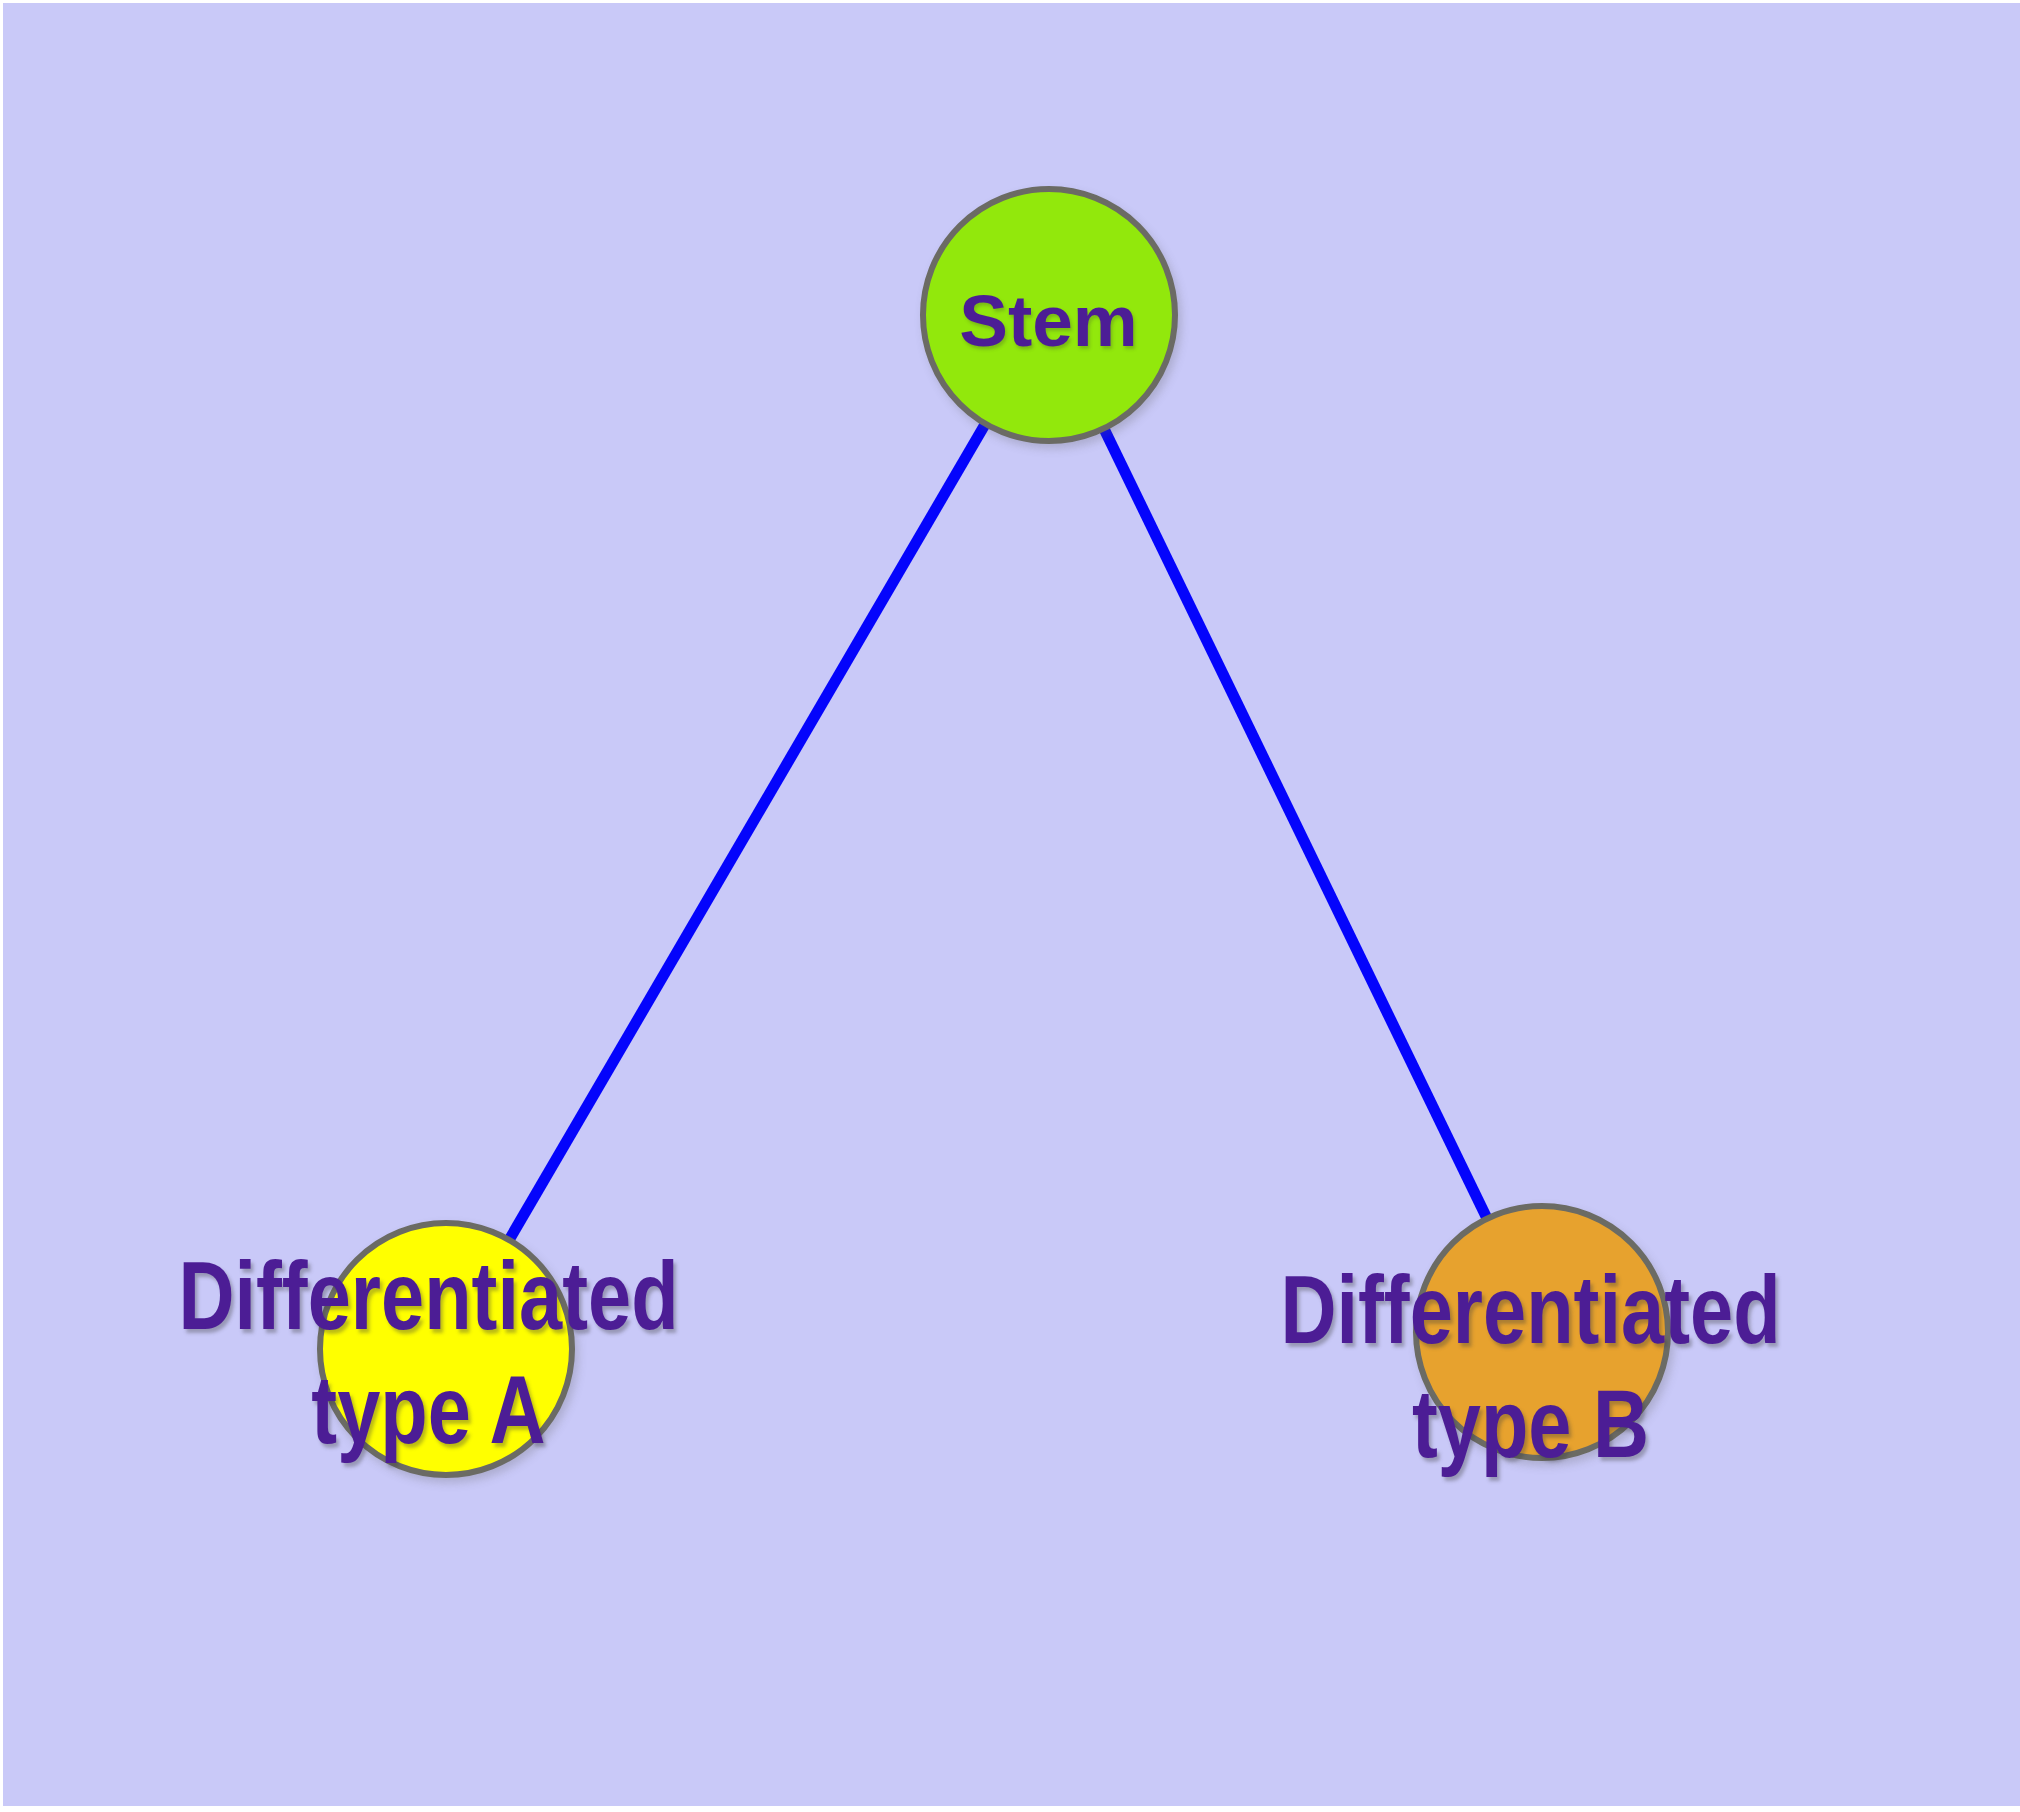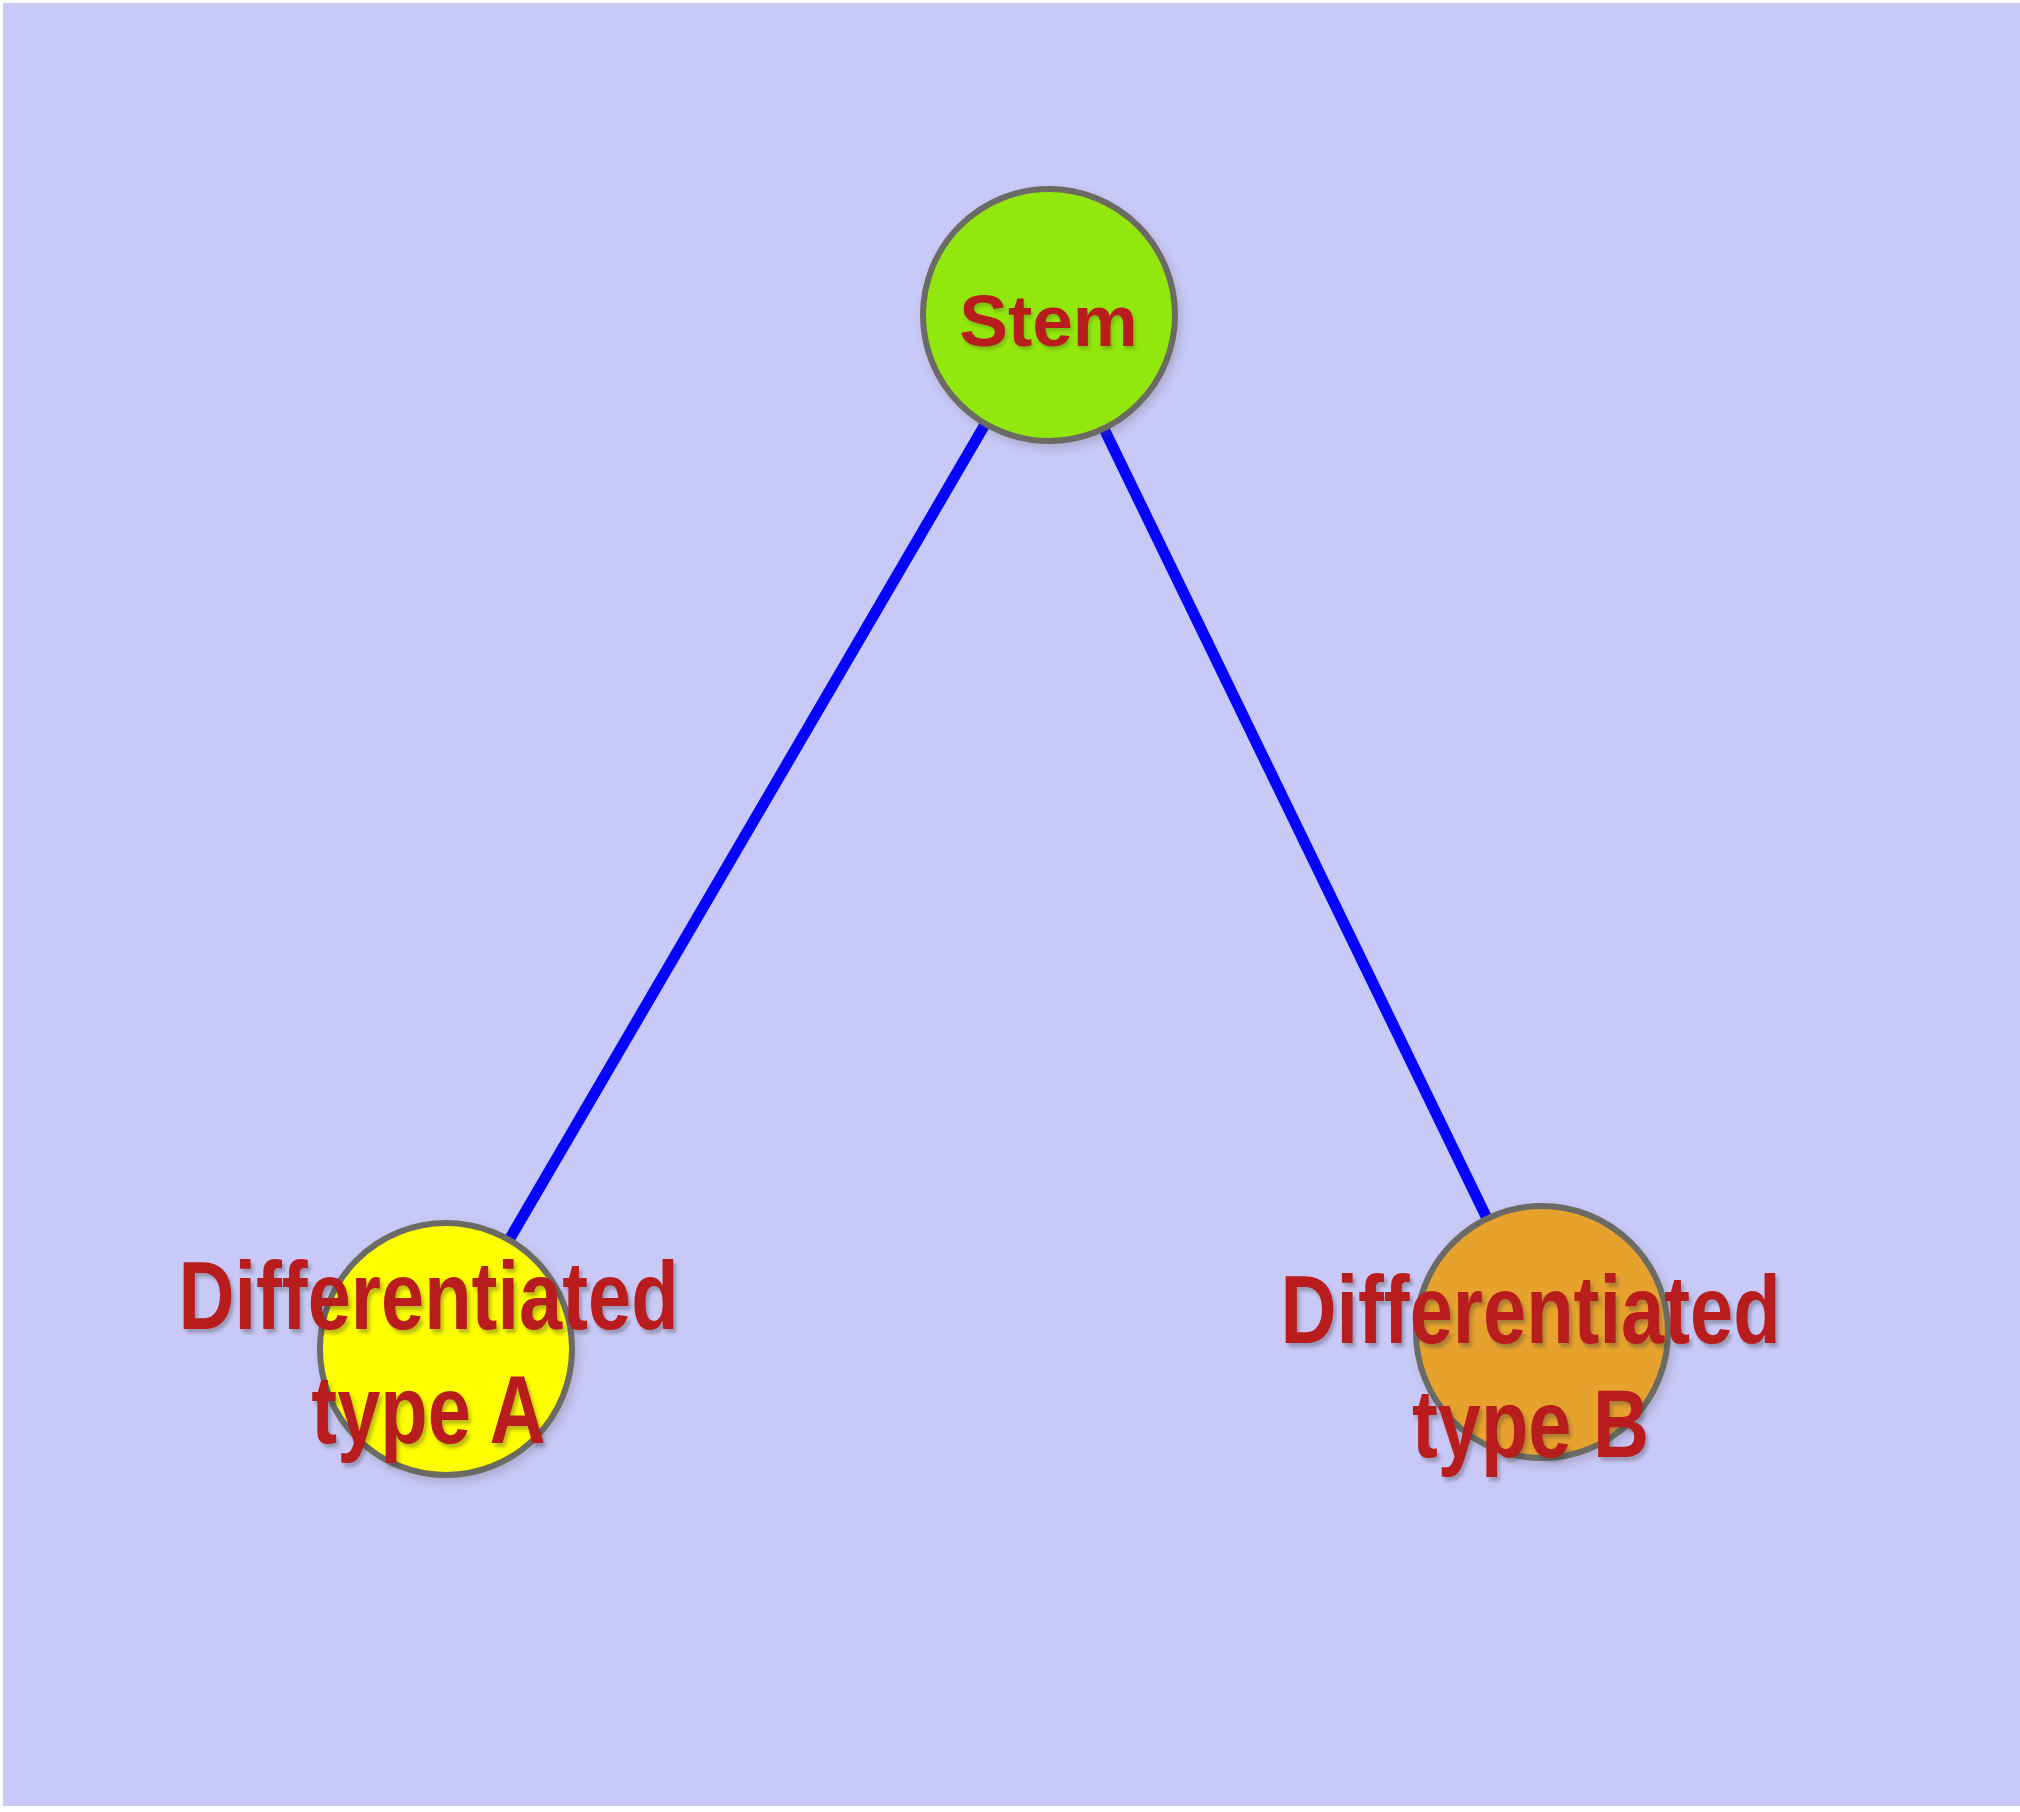--- a/index.html
+++ b/index.html
@@ -62,21 +62,21 @@
     white-space: nowrap;
     text-shadow: 3.4px 4.2px 4.2px rgba(60,60,60,0.35);
   }
   .label-type-a { left: 44px;   top: 1236px; }
   .label-type-b { left: 1146px; top: 1250px; }
   .label-line { display: block; }
 </style>
 </head>
 <body style="background-color: rgb(255, 255, 255);">
 
-<div class="canvas" style="background-color: rgb(201, 201, 248); color: #b91c1c;">
+<div class="canvas" style="background-color: rgb(201, 201, 248); color: #4c1d95;">
 
   <svg class="edges-layer" width="2018" height="1803" xmlns="http://www.w3.org/2000/svg" viewBox="0 0 2381 2127">
     <line x1="1234" y1="368" x2="522" y2="1588" stroke-width="13" stroke="#0404fc"></line>
     <line x1="1234" y1="368" x2="1816" y2="1568" stroke-width="13" stroke="#0404fc"></line>
   </svg>
 
   <div class="node node-stem" style="background-color: rgb(146, 232, 12); border-color: rgb(107, 107, 100);">
     <span class="stem-label">Stem</span>
   </div>
 

